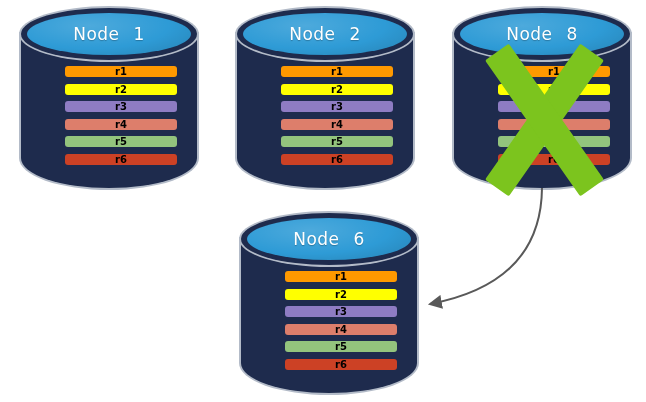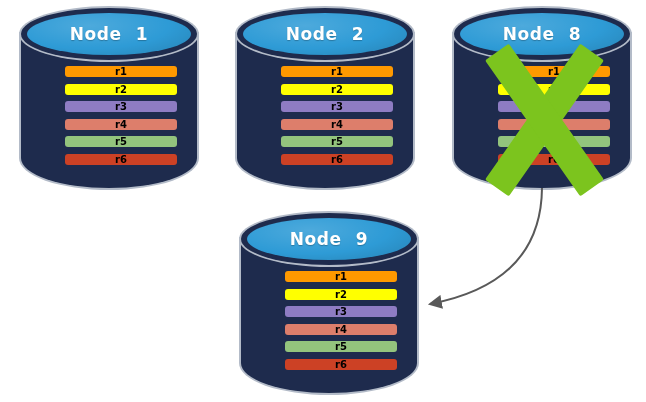--- a/index.html
+++ b/index.html
@@ -31,21 +31,21 @@
   }
   .cyl-top {
     position: absolute; left: 6px; top: 5px;
     width: 164px; height: 42px;
     border-radius: 50%;
     display: flex; align-items: center; justify-content: center;
     background-image: radial-gradient(ellipse at 38% 30%,
       rgba(255,255,255,0.15) 0%, rgba(255,255,255,0) 55%, rgba(0,0,0,0.16) 100%);
   }
   .node-label {
-    font-weight: bold; font-size: 17px;
+    font-weight: normal; font-size: 17px;
     word-spacing: 8px; letter-spacing: 0.5px;
     text-shadow: 0 1px 1px rgba(0,0,0,0.25);
     white-space: nowrap;
   }
   .rows { position: absolute; left: 44px; top: 58px; width: 112px; }
   .row {
     height: 11px; margin-bottom: 6.5px;
     border-radius: 3px;
     font-weight: bold; font-size: 10px; line-height: 11px;
     text-align: center;
@@ -120,21 +120,21 @@
   <div class="xmark">
     <div class="xbar xbar-a" style="background-color: rgb(124, 196, 30);"></div>
     <div class="xbar xbar-b" style="background-color: rgb(124, 196, 30);"></div>
   </div>
 </div>
 
 <div class="node node4">
   <div class="cyl-body" style="background-color: rgb(30, 43, 77);"></div>
   <div class="cyl-rim" style="background-color: rgb(30, 43, 77);">
     <div class="cyl-top" style="background-color: rgb(46, 155, 214);">
-      <span class="node-label" style="color: rgb(255, 255, 255);">Node 9</span>
+      <span class="node-label" style="color: rgb(255, 255, 255);">Node 6</span>
     </div>
   </div>
   <div class="rows" style="color: rgb(0, 0, 0);">
     <div class="row" style="background-color: rgb(255, 153, 0);">r1</div>
     <div class="row" style="background-color: rgb(255, 255, 0);">r2</div>
     <div class="row" style="background-color: rgb(142, 124, 195);">r3</div>
     <div class="row" style="background-color: rgb(221, 126, 107);">r4</div>
     <div class="row" style="background-color: rgb(147, 196, 125);">r5</div>
     <div class="row" style="background-color: rgb(204, 65, 37);">r6</div>
   </div>

